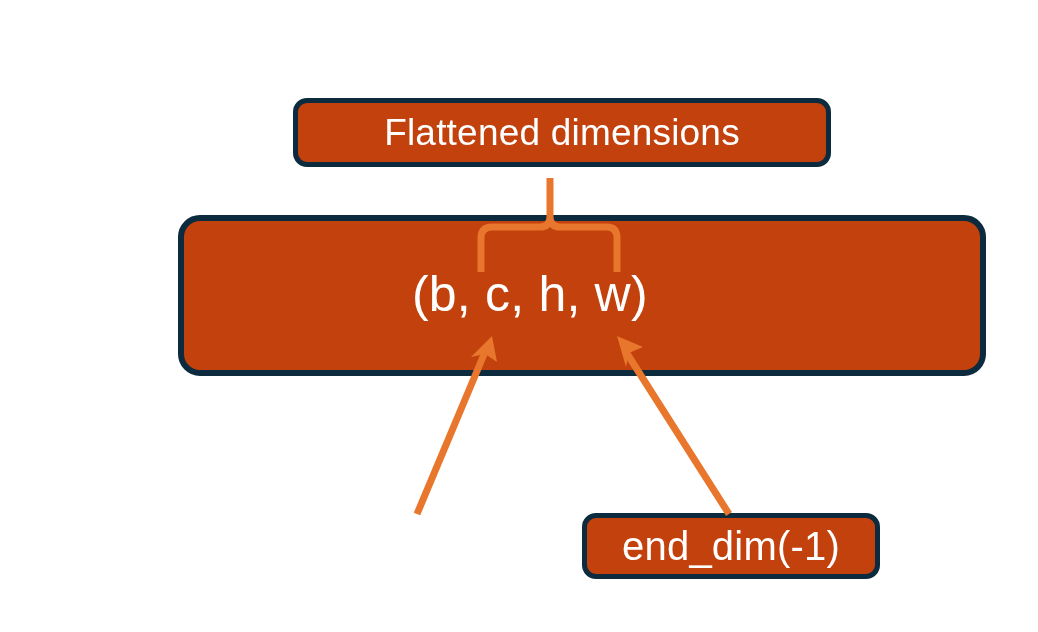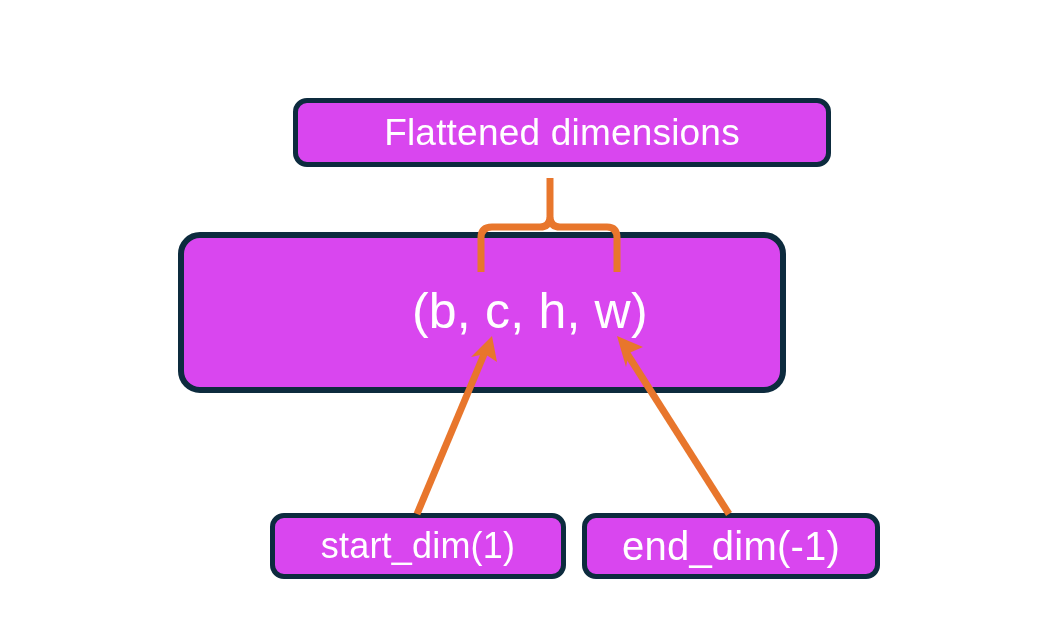--- a/index.html
+++ b/index.html
@@ -11,21 +11,21 @@
     position: relative;
     width: 1038px;
     height: 632px;
     background: #ffffff;
     overflow: hidden;
     font-family: "Liberation Sans", sans-serif;
   }
   .node-box {
     position: absolute;
     box-sizing: border-box;
-    background: #d946ef;
+    background: #c2410c;
     border: 5px solid #0d2b3e;
     border-radius: 14px;
     display: flex;
     align-items: center;
     justify-content: center;
     color: #ffffff;
     font-weight: 400;
     letter-spacing: 0.2px;
     white-space: nowrap;
     user-select: none;
@@ -37,27 +37,26 @@
     top: 98px;
     width: 538px;
     height: 69px;
     font-size: 37px;
   }
 
   
   #box-shape {
     left: 178px;
     top: 215px;
-    width: 608px;
+    width: 808px;
     height: 161px;
     border-radius: 22px;
     border-width: 6px;
     align-items: flex-start;
     justify-content: flex-start;
-    margin-top: 17px;
   }
   #shape-label {
     position: absolute;
     left: 228px;
     top: 48px;
     font-size: 50px;
     line-height: 1;
     color: #ffffff;
   }
 
@@ -103,23 +102,20 @@
 <div id="canvas">
 
   <div class="node-box" id="box-flattened">
     <span>Flattened dimensions</span>
   </div>
 
   <div class="node-box" id="box-shape">
     <span id="shape-label">(b, c, h, w)</span>
   </div>
 
-  <div class="node-box" id="box-start-dim">
-    <span>start_dim(1)</span>
-  </div>
 
   <div class="node-box" id="box-end-dim">
     <span>end_dim(-1)</span>
   </div>
 
   <svg id="annotations" viewBox="0 0 1038 632">
 
     <g>
 
       <path class="anno-stroke" d="M 481 272

